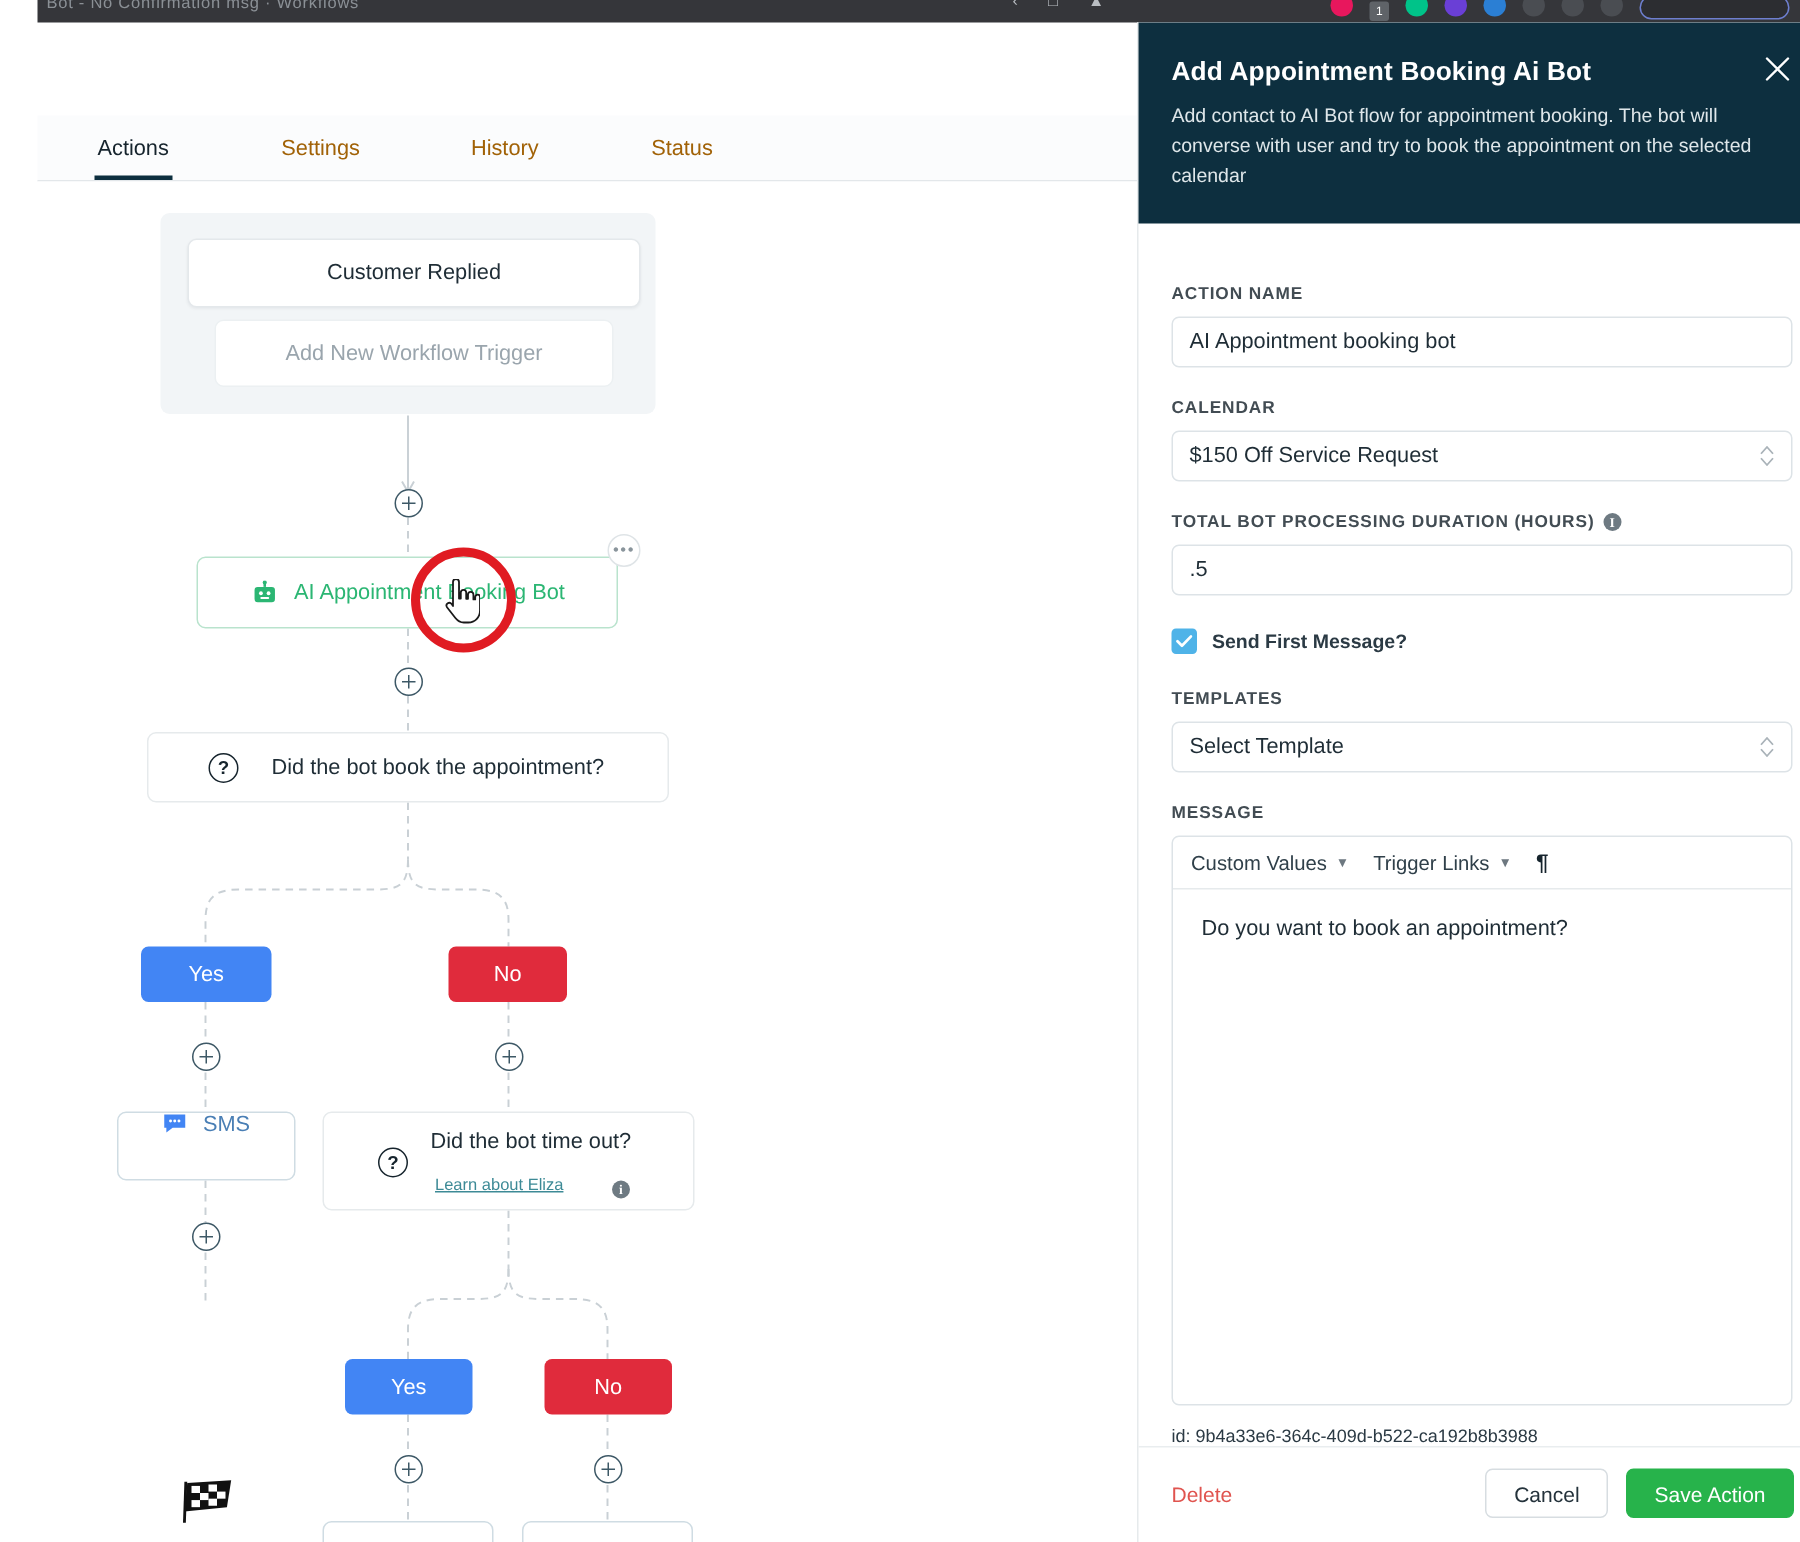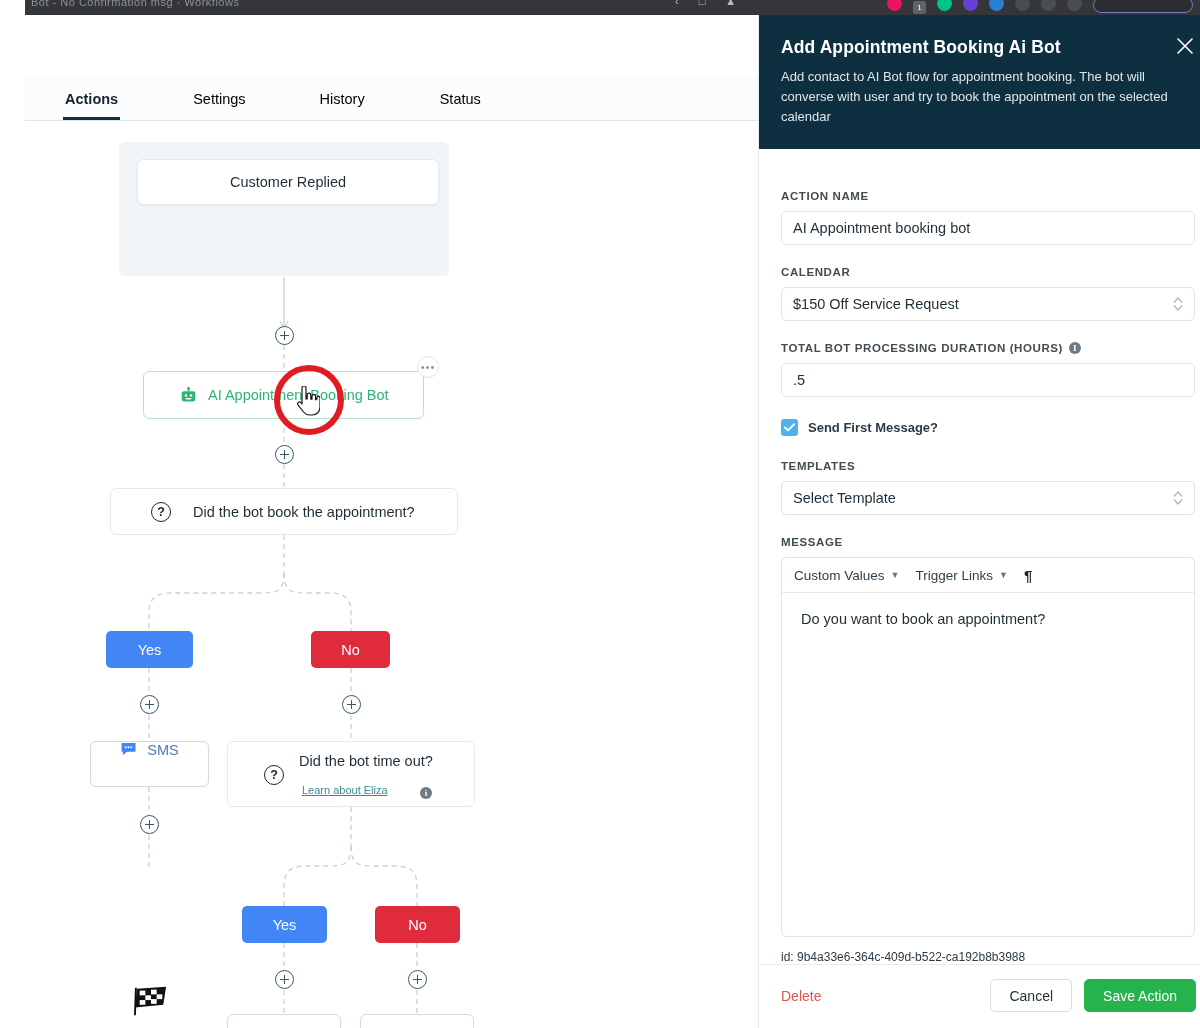--- a/index.html
+++ b/index.html
@@ -53,37 +53,37 @@
     letter-spacing: .1px;
   }
   .edit-pencil { margin-left: 18px; cursor: pointer; display:flex; }
 
   .tabbar {
     position: absolute; left: 0; top: 77px; width: 735px; height: 44px;
     background: #fbfcfd; border-bottom: 1px solid #e3e7ea;
     display: flex; align-items: flex-end;
   }
   .tab {
-    font-size: 14.5px; color: #000000; padding: 0 0 13px 0; margin: 0 0 0 0;
+    font-size: 14.5px; color: #a16207; padding: 0 0 13px 0; margin: 0 0 0 0;
     cursor: pointer; position: relative;
   }
   .tab-wrap { display:flex; }
   .tab-wrap > .tab:nth-child(1) { margin-left: 40px; }
   .tab-wrap > .tab:nth-child(2) { margin-left: 75px; }
   .tab-wrap > .tab:nth-child(3) { margin-left: 74px; }
   .tab-wrap > .tab:nth-child(4) { margin-left: 75px; }
-  .tab.active { font-weight: 700; color: #16242d; }
+  .tab.active { font-weight: 400; color: #16242d; }
   .tab.active::after {
     content: ""; position: absolute; left: -2px; right: -2px; bottom: 0;
     height: 3px; background: #0d2f3f;
   }
 
   
   .canvas {
-    position: absolute; left: 12px; top: 121px; width: 735px; height: 907px;
+    position: absolute; left: 0; top: 121px; width: 735px; height: 907px;
     background: #ffffff; overflow: hidden;
   }
   .canvas svg.lines { position: absolute; left:0; top:0; width:735px; height:907px; pointer-events:none; }
 
   .trigger-group {
     position: absolute; left: 82px; top: 21px; width: 330px; height: 134px;
     background: #f2f5f7; border-radius: 6px;
   }
   .node-card {
     background: #fff; border: 1px solid #e4e8eb; border-radius: 6px;
@@ -329,20 +329,23 @@
 
       <path d="M247,822 L247,849" stroke="#c9d0d5" stroke-width="1.3" stroke-dasharray="5,4" fill="none"></path>
       <path d="M247,869 L247,898" stroke="#c9d0d5" stroke-width="1.3" stroke-dasharray="5,4" fill="none"></path>
       <path d="M380,822 L380,849" stroke="#c9d0d5" stroke-width="1.3" stroke-dasharray="5,4" fill="none"></path>
       <path d="M380,869 L380,898" stroke="#c9d0d5" stroke-width="1.3" stroke-dasharray="5,4" fill="none"></path>
     </svg>
 
     <div class="trigger-group">
       <div class="node-card trigger-card">
         <span>Customer Replied</span>
+      </div>
+      <div class="add-trigger">
+        <span>Add New Workflow Trigger</span>
       </div>
     </div>
 
     <div class="plus" style="left:238px; top:205px;"></div>
 
     <div class="bot-node">
       <span class="bot-icon">
         <svg width="17" height="17" viewBox="0 0 20 20">
           <rect x="2" y="5" width="16" height="12" rx="2.5" fill="#2bb673"></rect>
           <rect x="9" y="1" width="2" height="4" fill="#2bb673"></rect>

